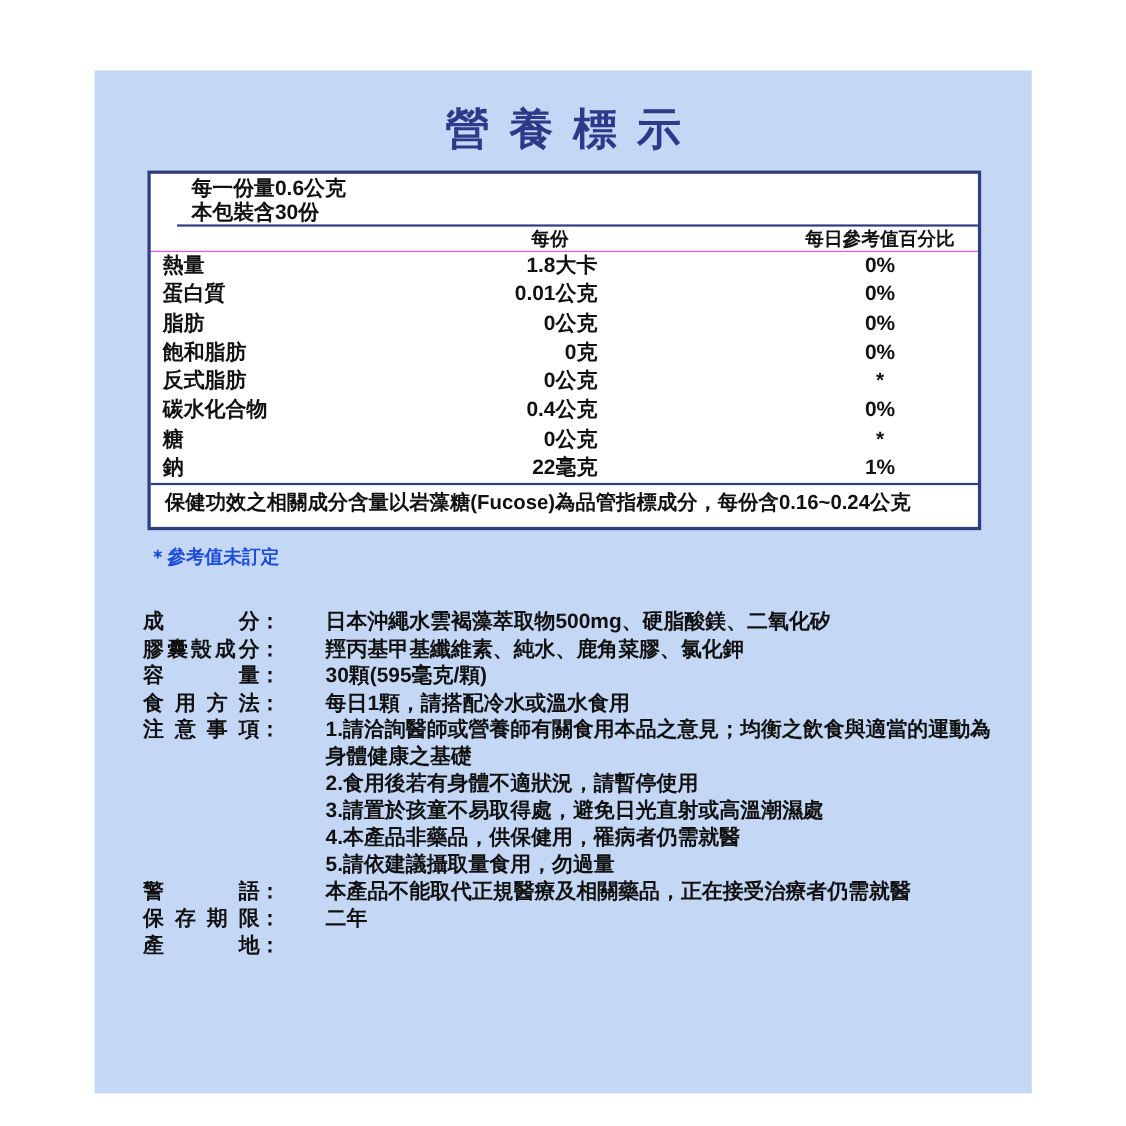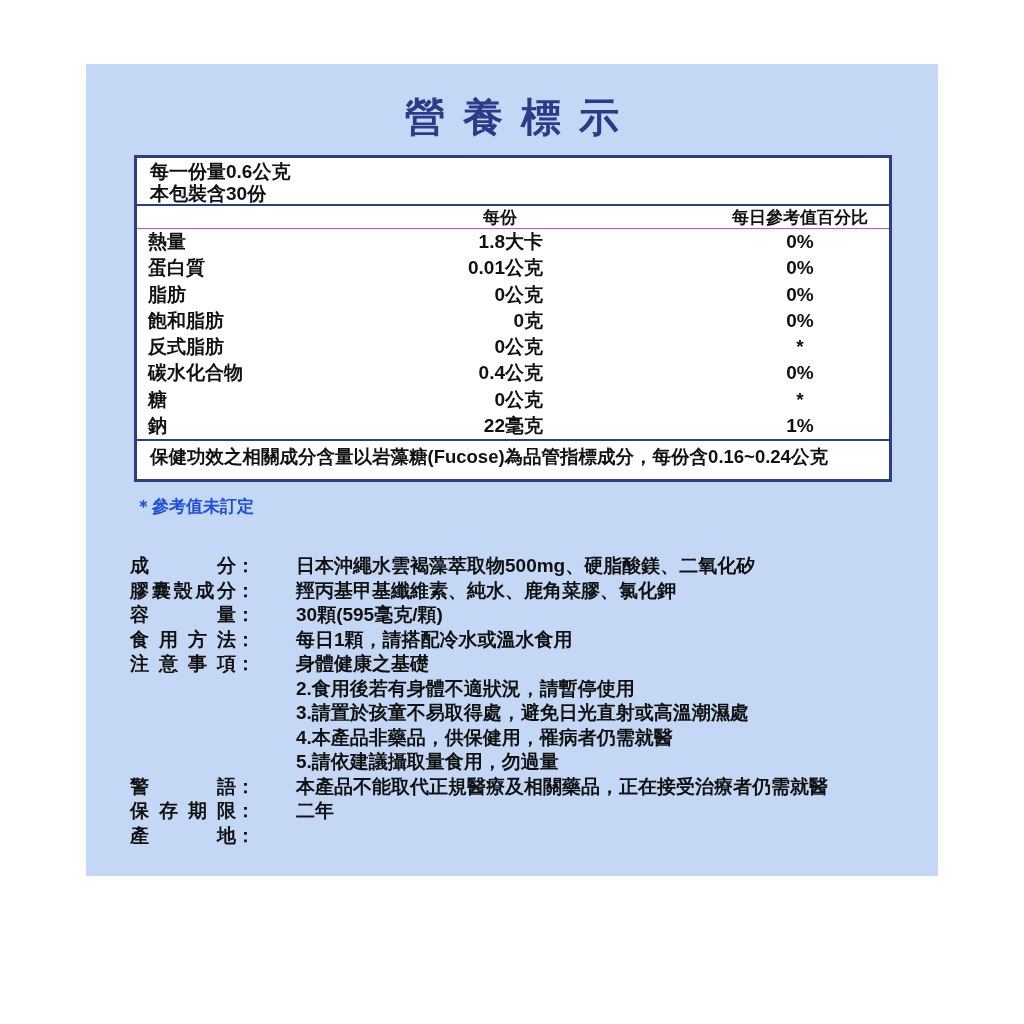--- a/index.html
+++ b/index.html
@@ -2,37 +2,37 @@
 <html><head>
 <meta charset="utf-8">
 <style>
   html,body{margin:0;padding:0;}
   body{
     width:1024px;height:1024px;background:#ffffff;overflow:hidden;
     font-family:"Liberation Sans","DejaVu Sans",sans-serif;
     -webkit-font-smoothing:antialiased;
   }
   .panel{
-    position:absolute;left:86px;top:64px;width:852px;height:812px;
+    position:absolute;left:86px;top:64px;width:852px;height:930px;
     background:#c4d7f5;
   }
   .title{
     position:absolute;left:0;top:26px;width:852px;
     text-align:center;font-size:40px;font-weight:bold;color:#2b3b8a;
     letter-spacing:18px;text-indent:18px;white-space:nowrap;
   }
   
   .nutri-table{
     position:absolute;left:48px;top:91px;width:758px;height:327px;
     box-sizing:border-box;background:#ffffff;border:3px solid #2e3e82;
     color:#111;font-weight:bold;
   }
   .serving{
     height:48px;box-sizing:border-box;border-bottom:2px solid #2e3e82;
-    padding:3px 0 0 13px;font-size:19px;line-height:22px;
+    padding:3px 0 0 13px;font-size:19px;line-height:22px;margin-left:24px;
   }
   .grid-row{display:grid;grid-template-columns:260px 146px 168px 178px;}
   .head-row{
     height:23px;line-height:23px;box-sizing:border-box;
     border-bottom:1px solid #d946ef;font-size:17px;
   }
   .head-per{ text-align:center;padding-left:60px;white-space:nowrap;}
   .head-dv{ text-align:center;white-space:nowrap;}
   .tbody .grid-row{height:26.25px;line-height:26.25px;font-size:19px;}
   .cell-name{padding-left:11px;white-space:nowrap;}
@@ -167,20 +167,21 @@
         <span class="info-label">食用方法</span>
         <span class="info-colon">：</span>
         <div class="info-value">
           <div class="note-line">每日1顆，請搭配冷水或溫水食用</div>
         </div>
       </div>
       <div class="info-row">
         <span class="info-label">注意事項</span>
         <span class="info-colon">：</span>
         <div class="info-value">
+          <div class="note-line">1.請洽詢醫師或營養師有關食用本品之意見；均衡之飲食與適當的運動為</div>
           <div class="note-line">身體健康之基礎</div>
           <div class="note-line">2.食用後若有身體不適狀況，請暫停使用</div>
           <div class="note-line">3.請置於孩童不易取得處，避免日光直射或高溫潮濕處</div>
           <div class="note-line">4.本產品非藥品，供保健用，罹病者仍需就醫</div>
           <div class="note-line">5.請依建議攝取量食用，勿過量</div>
         </div>
       </div>
       <div class="info-row">
         <span class="info-label">警語</span>
         <span class="info-colon">：</span>

